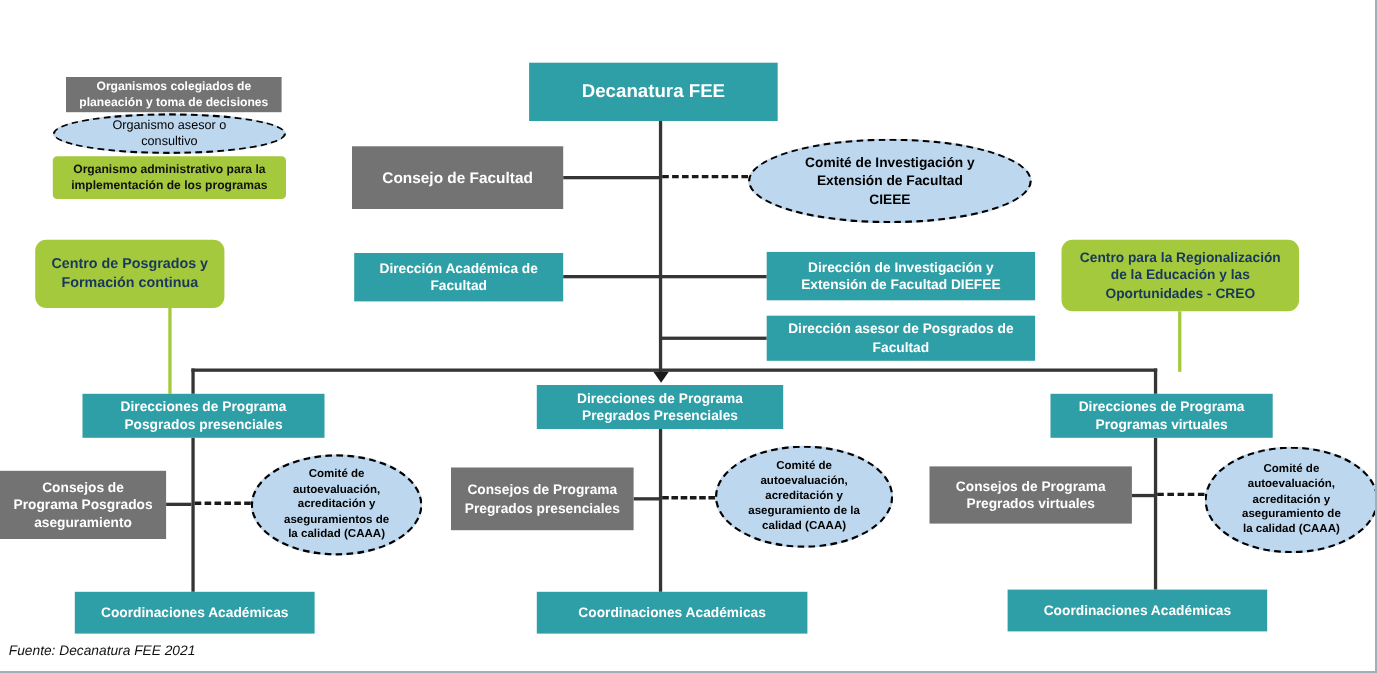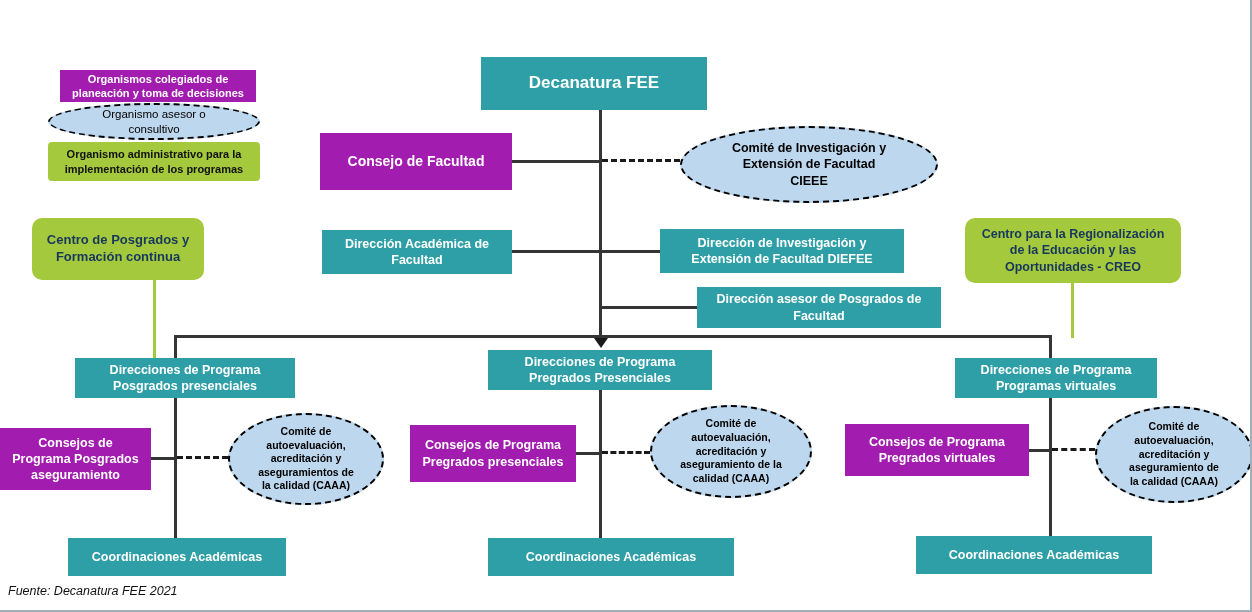--- a/index.html
+++ b/index.html
@@ -7,21 +7,21 @@
   .canvas {
     position:relative; width:1252px; height:612px; background:#fff;
     border-right:2px solid #9fb0bb; border-bottom:2px solid #9fb0bb; overflow:hidden;
   }
   .node {
     position:absolute; display:flex; align-items:center; justify-content:center;
     text-align:center; white-space:pre-line; font-weight:bold; line-height:1.3;
     padding:2px 6px;
   }
   .teal   { background:#2E9FA6; color:#ffffff; }
-  .orange { background:#a21caf; color:#ffffff; }
+  .orange { background:#737373; color:#ffffff; }
   .green  { background:#A5C93C; color:#17375E; border-radius:10px; }
   .ellipse{ background:#BDD7EE; color:#000000; border:2px dashed #000; border-radius:50%; }
   .hline  { position:absolute; height:3px; background:#353535; }
   .vline  { position:absolute; width:3px;  background:#353535; }
   .dline  { position:absolute; height:0; border-top:3px dashed #1a1a1a; }
   .gline  { position:absolute; width:3px; background:#A5C93C; }
   .arrow  { position:absolute; width:0; height:0;
             border-left:7px solid transparent; border-right:7px solid transparent;
             border-top:10px solid #1a1a1a; }
   .footer { position:absolute; font-style:italic; font-size:12.5px; color:#111; }
@@ -69,21 +69,21 @@
 
   <div class="node orange" style="left:320px;top:133px;width:192px;height:57px;font-size:14px">Consejo de Facultad</div>
 
   <div class="node ellipse" style="left:680px;top:126px;width:258px;height:77px;font-size:12.5px">Comité de Investigación y
 Extensión de Facultad
 CIEEE</div>
 
   <div class="node teal" style="left:322px;top:230px;width:190px;height:44px;font-size:12.5px">Dirección Académica de
 Facultad</div>
 
-  <div class="node teal" style="left:660px;top:229px;width:244px;height:44px;font-size:12.5px">Dirección de Investigación y
+  <div class="node teal" style="left:697px;top:229px;width:244px;height:44px;font-size:12.5px">Dirección de Investigación y
 Extensión de Facultad DIEFEE</div>
 
   <div class="node teal" style="left:697px;top:287px;width:244px;height:41px;font-size:12.5px">Dirección asesor de Posgrados de
 Facultad</div>
 
   <div class="node green" style="left:32px;top:218px;width:172px;height:62px;font-size:13px">Centro de Posgrados y
 Formación continua</div>
 
   <div class="node green" style="left:965px;top:218px;width:216px;height:65px;font-size:12.5px">Centro para la Regionalización
 de la Educación y las

